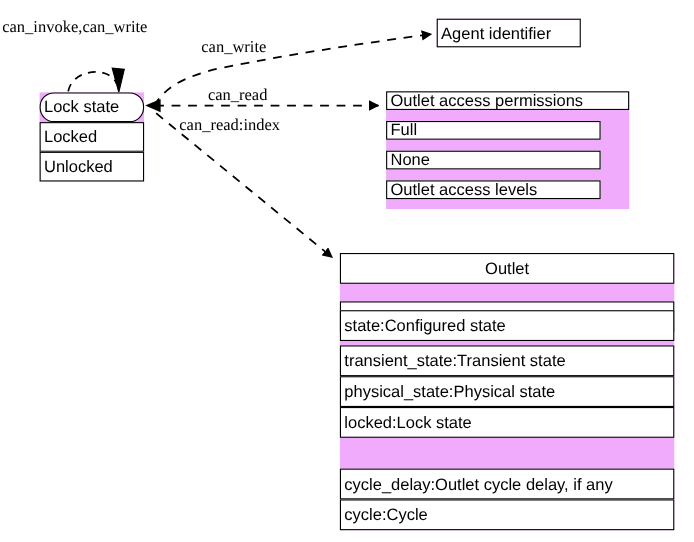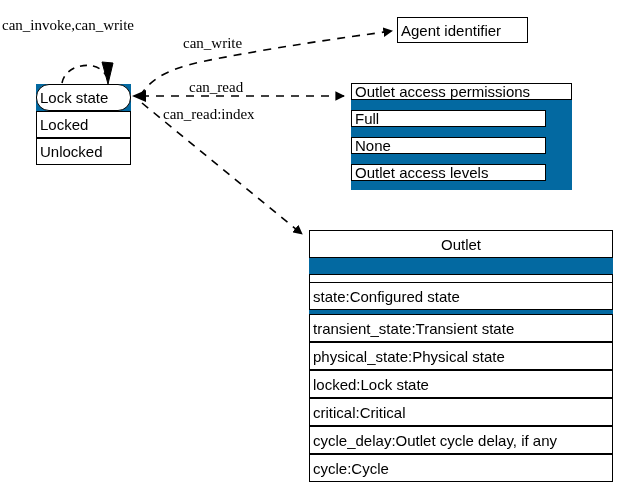--- a/index.html
+++ b/index.html
@@ -23,21 +23,21 @@
     position: absolute;
     left: 0;
     top: 0;
     width: 631px;
     height: 493px;
     pointer-events: none;
   }
   .uml-node {
     position: absolute;
     box-sizing: border-box;
-    background: #0369a1;
+    background: #f0abfc;
     border: 1px solid #000000;
   }
   .uml-row {
     box-sizing: border-box;
     background: #ffffff;
     border: 1px solid #000000;
     font-family: "Liberation Sans", sans-serif;
     font-size: 15px;
     line-height: 1;
     color: #000000;
@@ -202,18 +202,17 @@
     <div class="uml-row left r3">Outlet access levels</div>
   </div>
 
   <div class="uml-node" id="node-outlet">
     <div class="uml-row center h0">Outlet</div>
     <div class="uml-row left a0">name:Name</div>
     <div class="uml-row left a1">state:Configured state</div>
     <div class="uml-row left a2">transient_state:Transient state</div>
     <div class="uml-row left a3">physical_state:Physical state</div>
     <div class="uml-row left a4">locked:Lock state</div>
-    <div class="uml-row left a5">critical:Critical</div>
     <div class="uml-row left a6">cycle_delay:Outlet cycle delay, if any</div>
     <div class="uml-row left a7">cycle:Cycle</div>
   </div>
 
 </div>
 
 </body></html>

